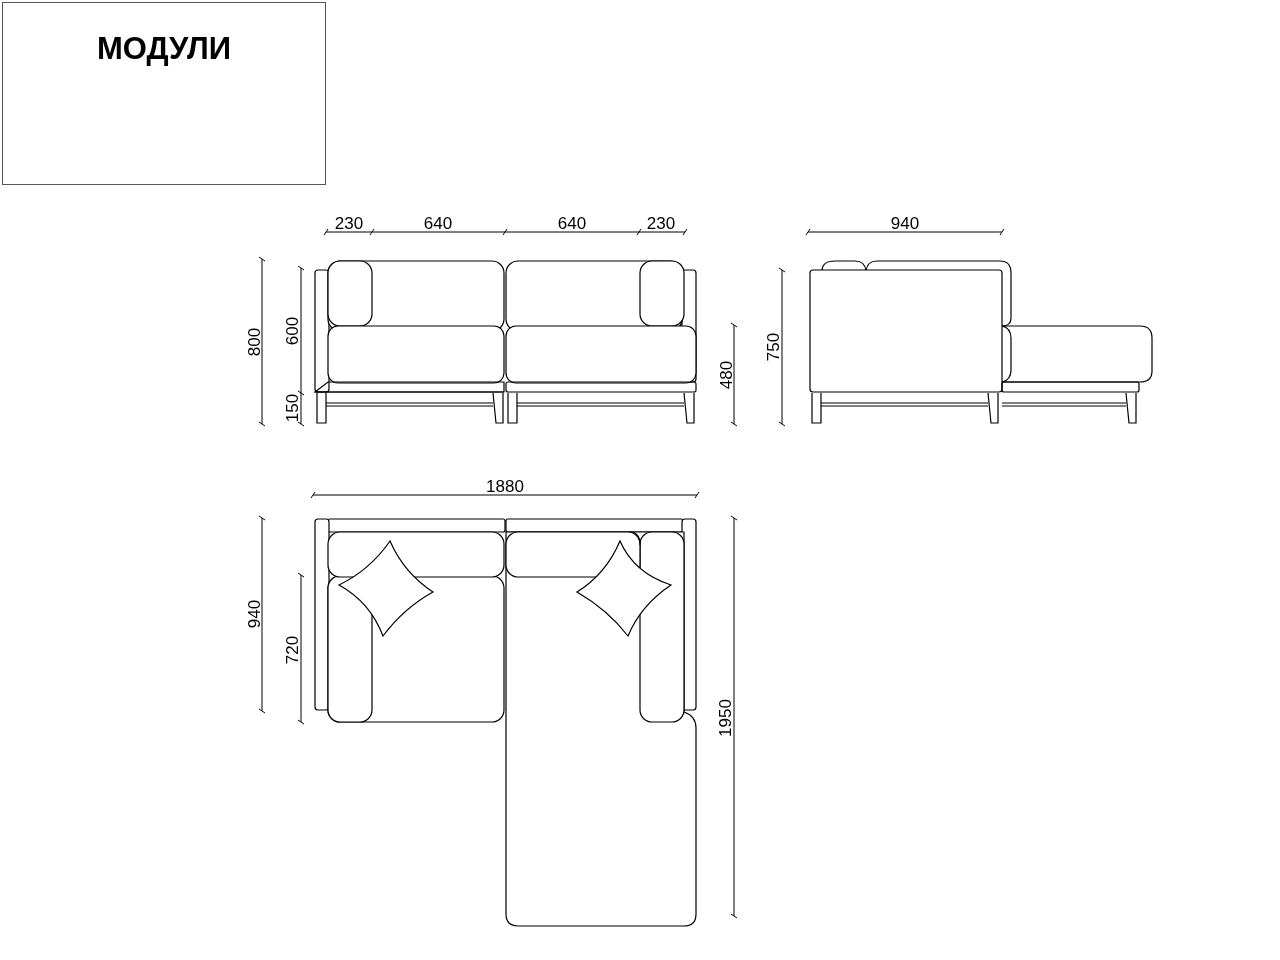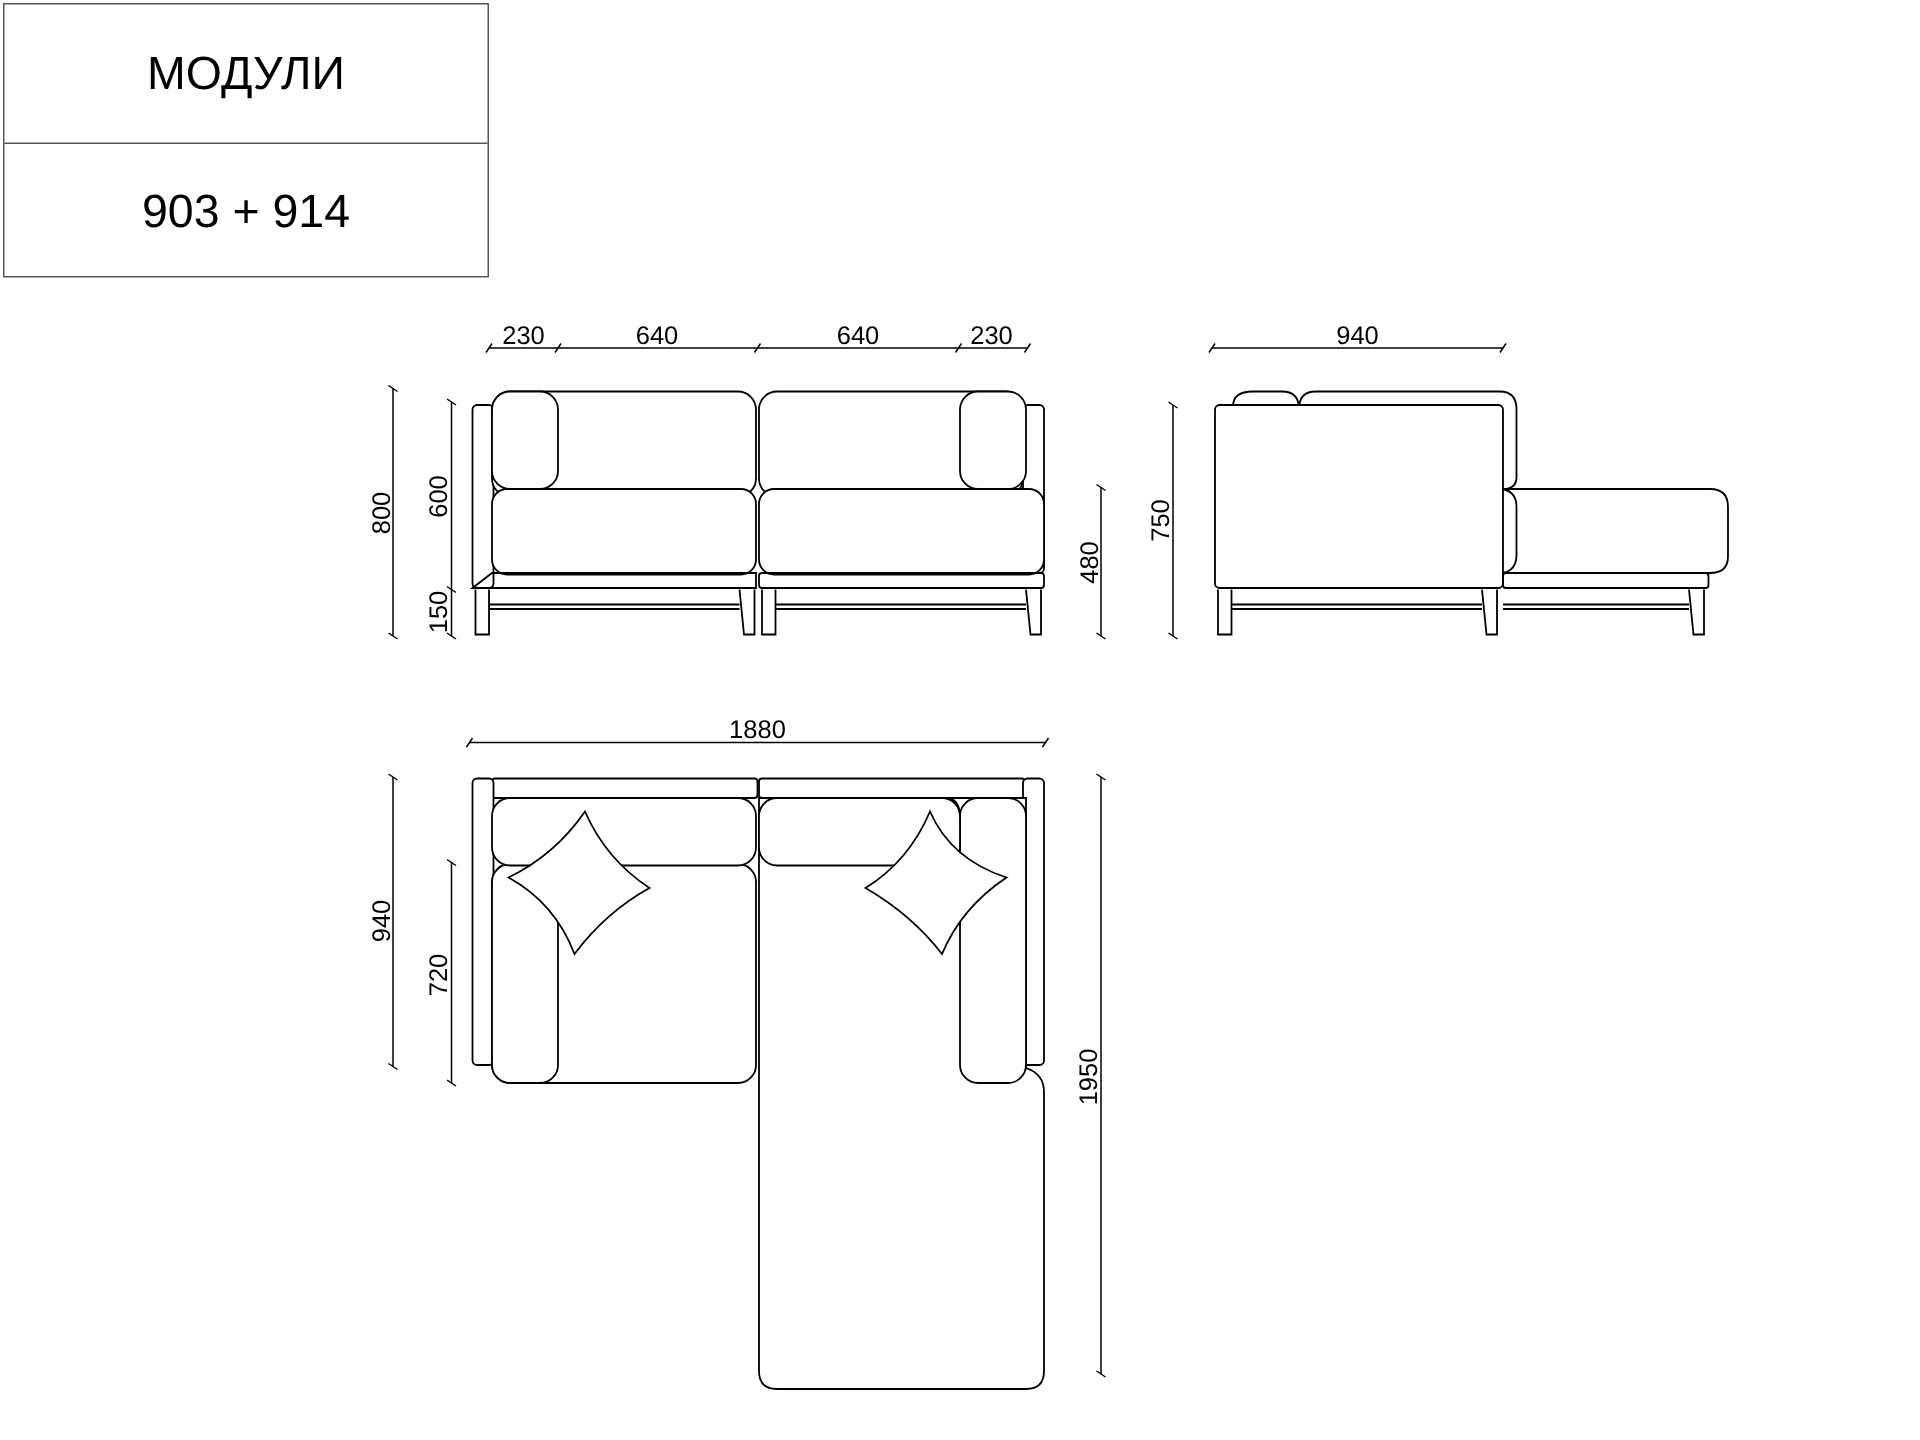--- a/index.html
+++ b/index.html
@@ -1,31 +1,30 @@
 <!DOCTYPE html>
 <html><head>
 <meta charset="utf-8">
 <style>
   html, body { margin:0; padding:0; background:#ffffff; }
   body { width:1280px; height:960px; position:relative; overflow:hidden; font-family:"Liberation Sans", sans-serif; }
-  .title-box { position:absolute; left:2px; top:2px; width:324px; height:183px; border:1px solid #555; box-sizing:border-box; }
+  .title-box { position:absolute; left:2px; top:2px; width:324px; height:183px; border:1px solid #555; box-sizing:border-box;font-weight:bold; }
   .title-row { height:92px; display:flex; align-items:center; justify-content:center; font-size:31px; color:#000; }
   .title-row + .title-row { border-top:1px solid #555; height:89px; }
   svg { position:absolute; left:0; top:0; }
   svg .ln { stroke:#000; stroke-width:1.2; fill:none; }
   svg .fl { stroke:#000; stroke-width:1.2; fill:#fff; }
   svg .dim { stroke:#000; stroke-width:1; fill:none; }
   svg text { font-family:"Liberation Sans", sans-serif; font-size:17px; fill:#000; }
 </style>
 </head>
 <body>
 
 <div class="title-box">
   <div class="title-row">МОДУЛИ</div>
-  <div class="title-row">903 + 914</div>
 </div>
 
 <svg width="1280" height="960" viewBox="0 0 1280 960">
 
   <g>
 
     <line class="dim" x1="326" y1="232" x2="685" y2="232"></line>
     <path class="dim" d="M324 235 L328 229 M370 235 L374 229 M503 235 L507 229 M637 235 L641 229 M683 235 L687 229"></path>
     <text x="349" y="229" text-anchor="middle">230</text>
     <text x="438" y="229" text-anchor="middle">640</text>

